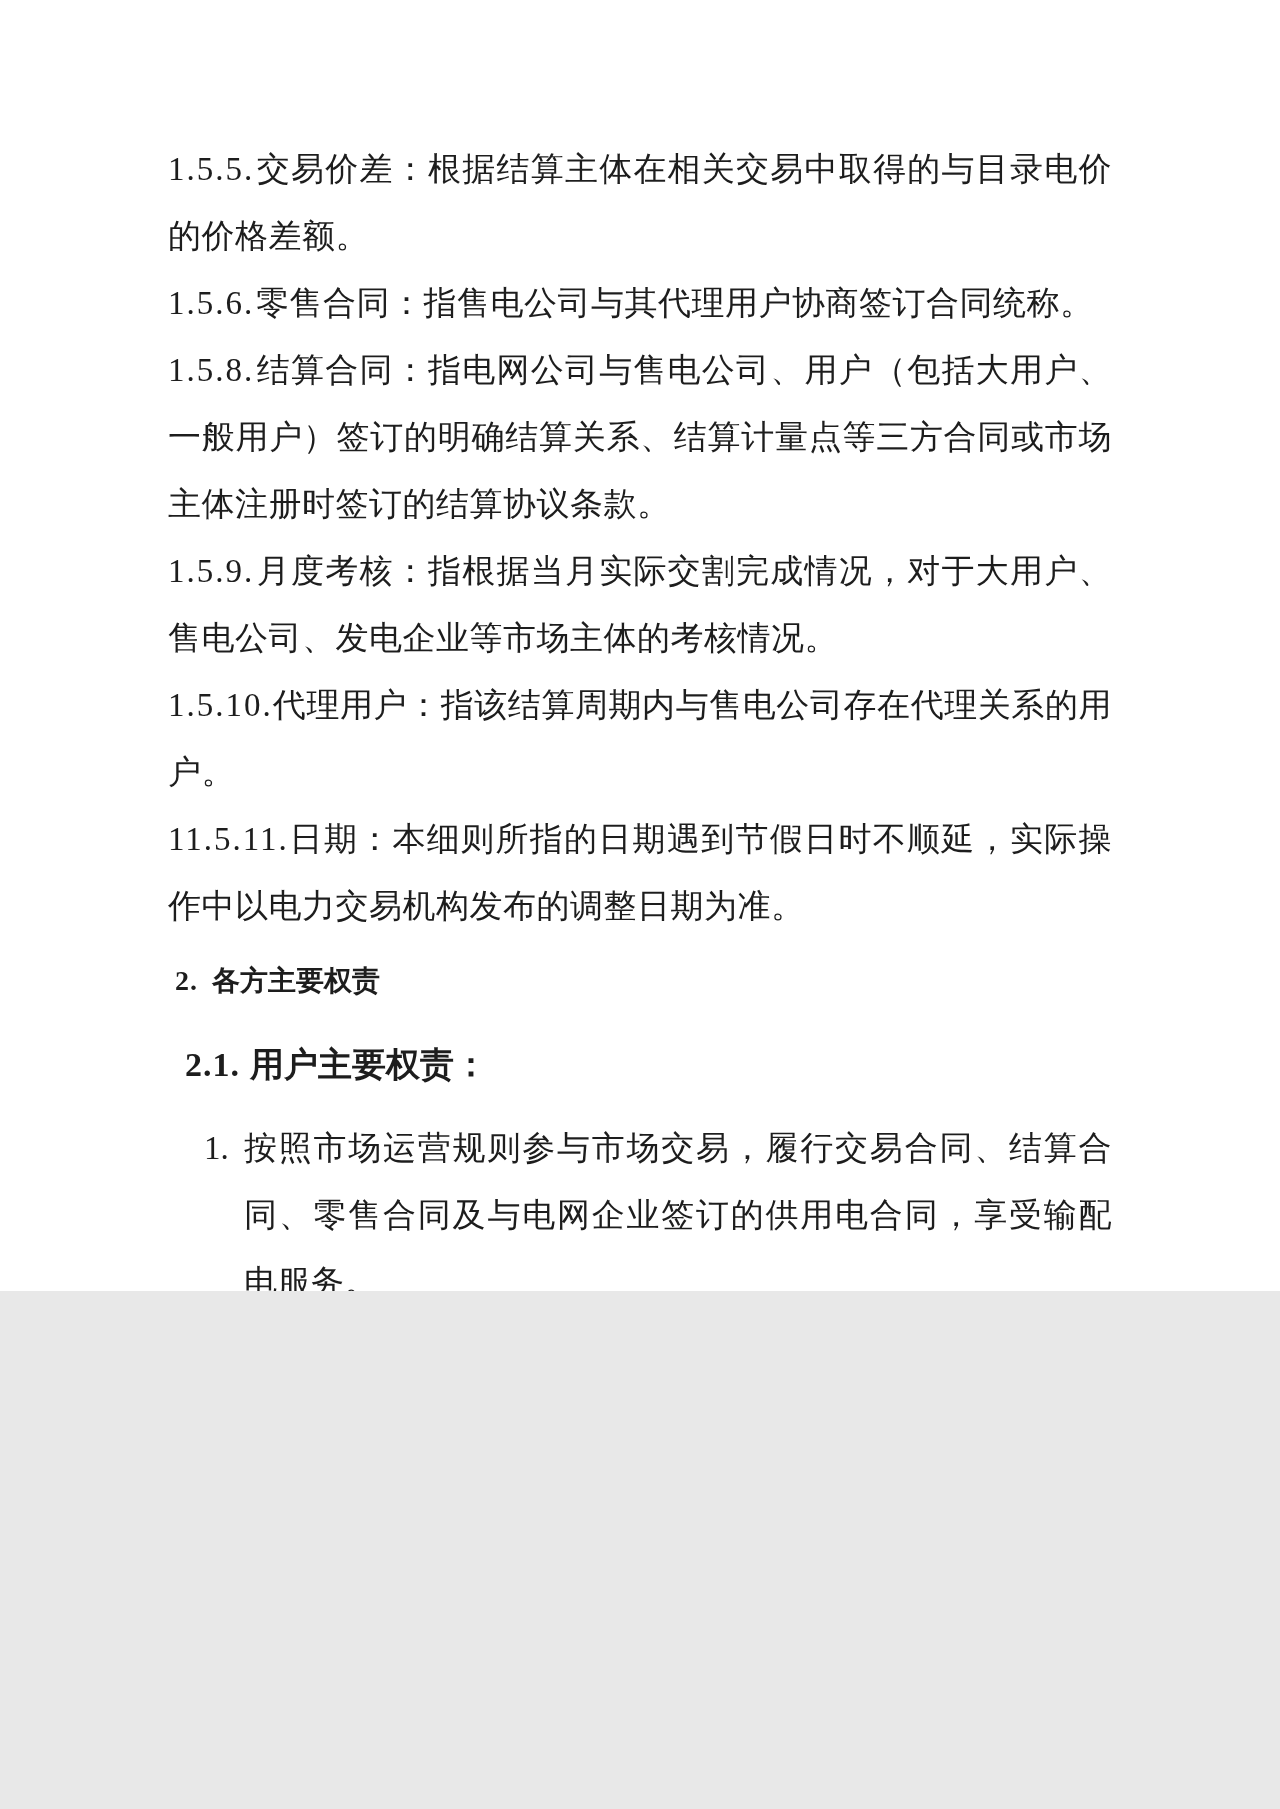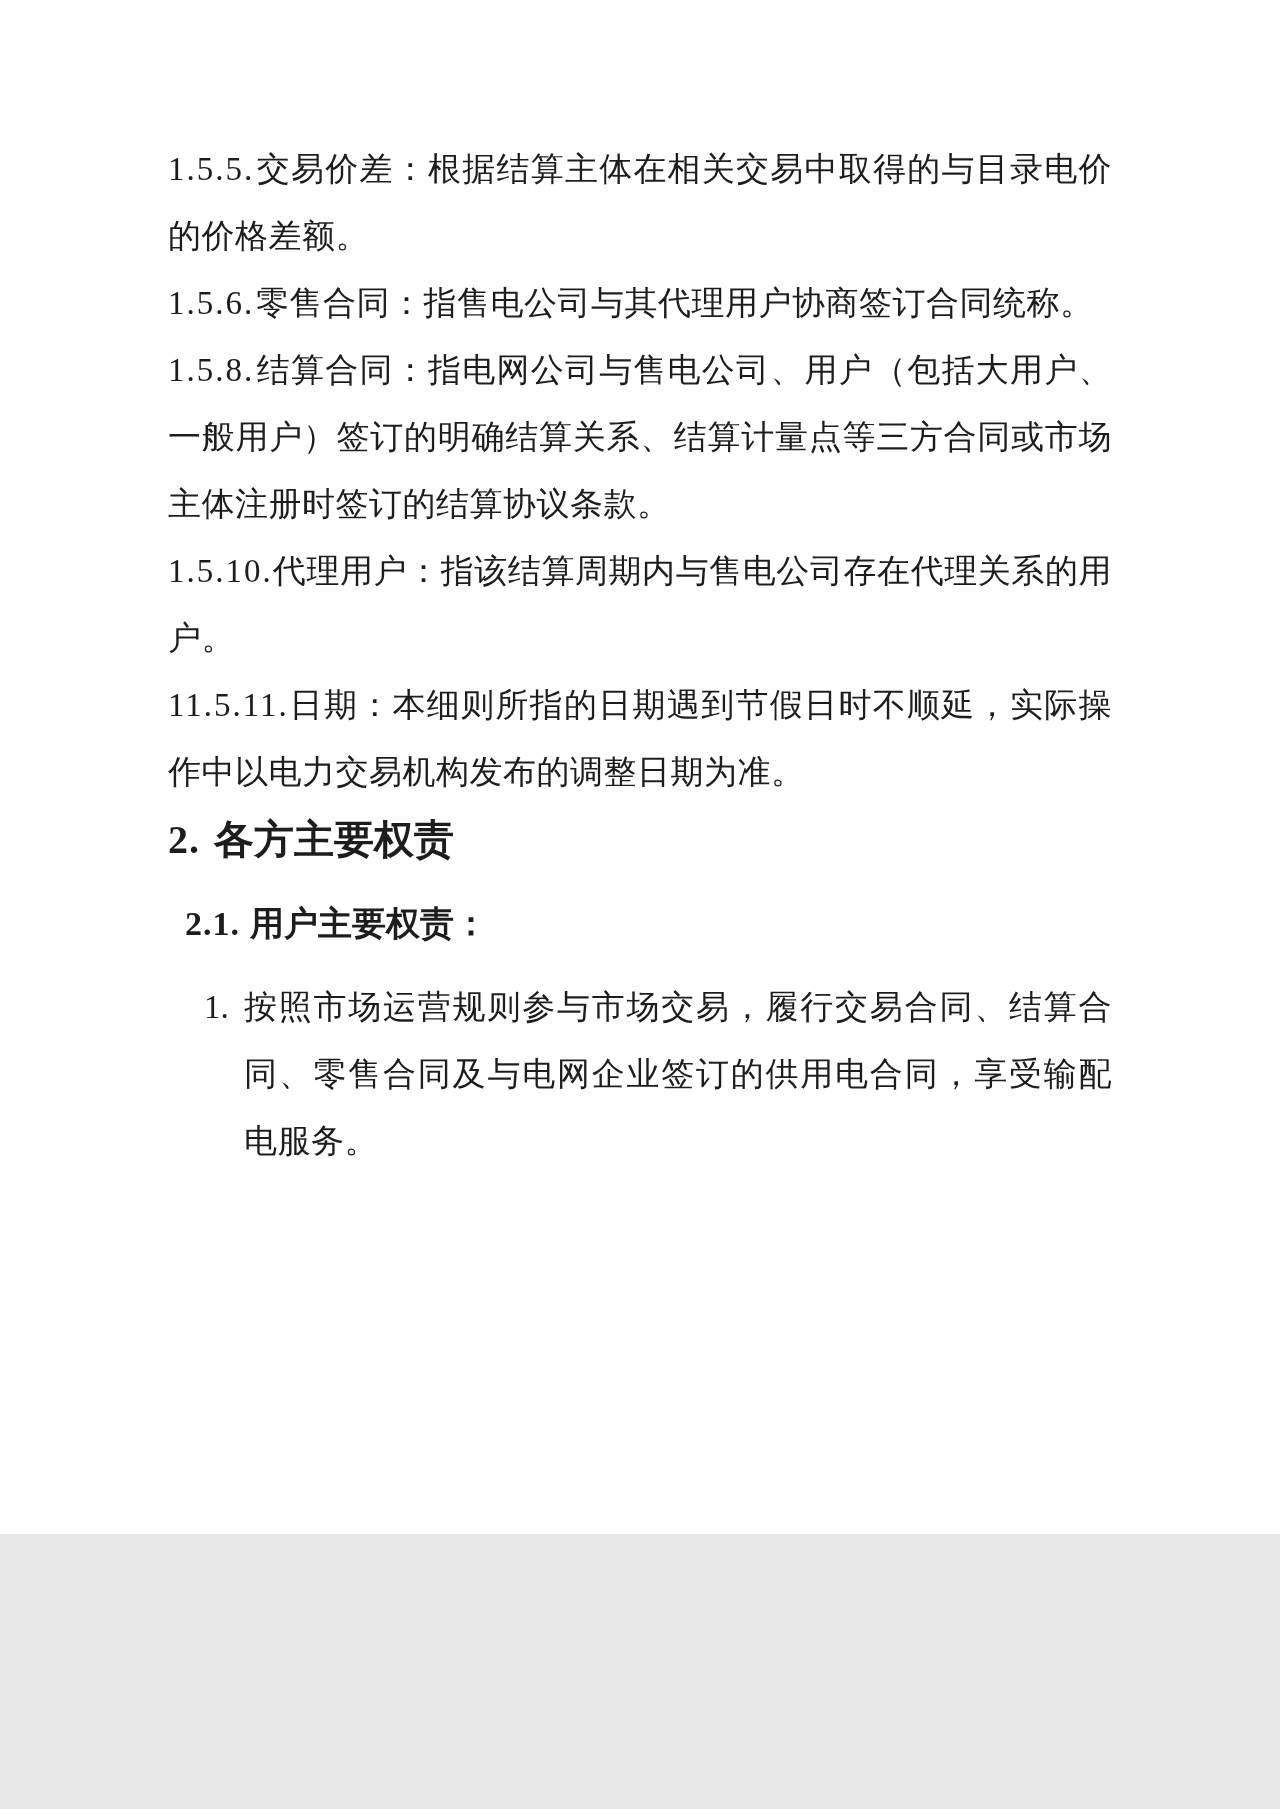--- a/index.html
+++ b/index.html
@@ -3,21 +3,21 @@
 <meta charset="utf-8">
 <style>
   html, body {
     margin: 0;
     padding: 0;
     background: #e8e8e8;
   }
   .page {
     position: relative;
     width: 1280px;
-    height: 1534px;
+    height: 1291px;
     margin: 0 auto;
     background: #ffffff;
     color: #1d1d1d;
     font-family: "Liberation Serif", "DejaVu Serif", serif;
     overflow: hidden;
   }
   .content {
     position: absolute;
     left: 168px;
     top: 136px;
@@ -30,22 +30,22 @@
     text-align: justify;
     text-justify: inter-ideograph;
     letter-spacing: 0.5px;
   }
   .clause-number {
     display: inline-block;
     min-width: 88px;
     letter-spacing: 2px;
   }
   .section-heading {
-    margin: 0;
-    font-size: 40px;
+    margin: 7px;
+    font-size: 28px;
     line-height: 67px;
     font-weight: bold;
   }
   .section-heading .heading-number {
     display: inline-block;
     padding-right: 14px;
     letter-spacing: 1px;
   }
   .subsection-heading {
     margin: 17px;
@@ -97,20 +97,23 @@
 
     <p class="clause">
       <span class="clause-number">1.5.6.</span><span>零售合同：指售电公司与其代理用户协商签订合同统称。</span>
     </p>
 
 
     <p class="clause">
       <span class="clause-number">1.5.8.</span><span>结算合同：指电网公司与售电公司、用户（包括大用户、一般用户）签订的明确结算关系、结算计量点等三方合同或市场主体注册时签订的结算协议条款。</span>
     </p>
 
+    <p class="clause">
+      <span class="clause-number">1.5.9.</span><span>月度考核：指根据当月实际交割完成情况，对于大用户、售电公司、发电企业等市场主体的考核情况。</span>
+    </p>
 
     <p class="clause">
       <span class="clause-number">1.5.10.</span><span>代理用户：指该结算周期内与售电公司存在代理关系的用户。</span>
     </p>
 
     <p class="clause">
       <span class="clause-number">11.5.11.</span><span>日期：本细则所指的日期遇到节假日时不顺延，实际操作中以电力交易机构发布的调整日期为准。</span>
     </p>
 
 

